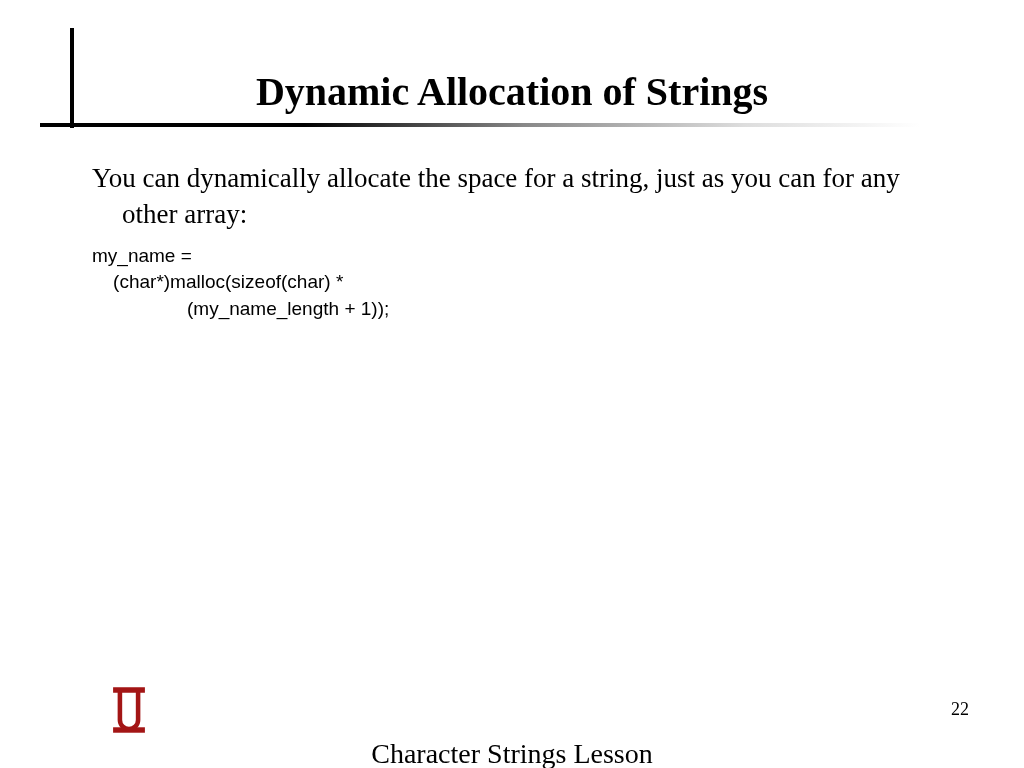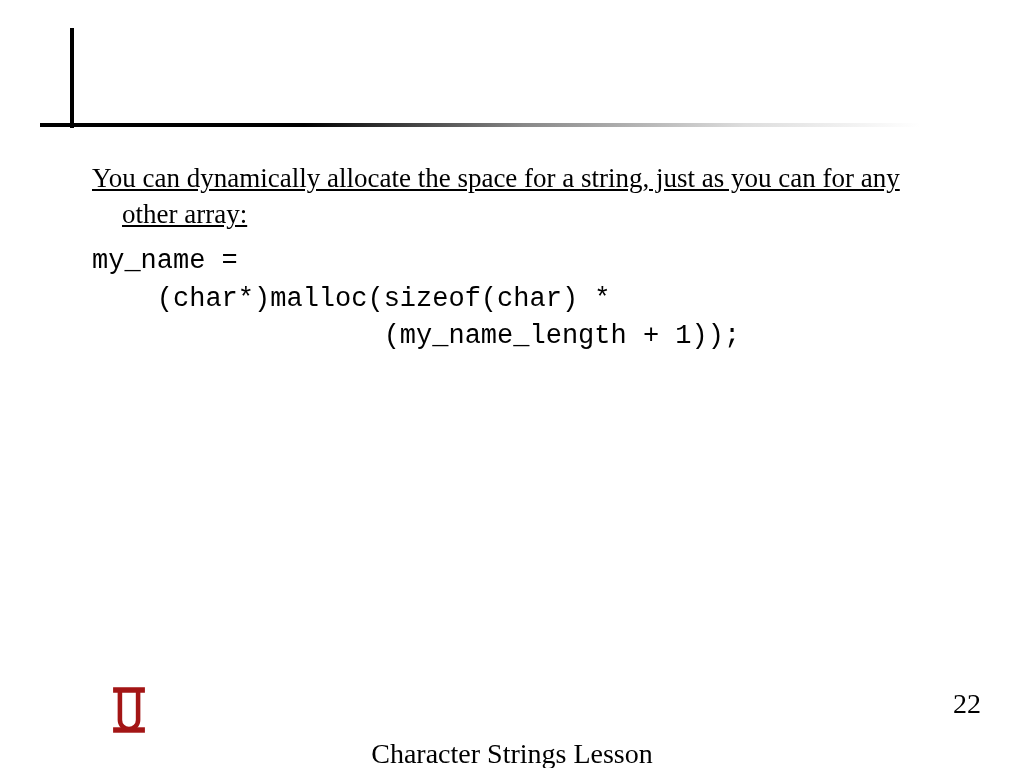--- a/index.html
+++ b/index.html
@@ -2,35 +2,36 @@
 <html><head>
 <meta charset="utf-8">
 <style>
   * { margin: 0; padding: 0; box-sizing: border-box; }
   html, body { width: 1024px; height: 768px; background: #fff; font-family: "Times New Roman", Times, serif; color: #000; }
   .slide { position: relative; width: 1024px; height: 768px; }
   .vline { position: absolute; left: 70px; top: 28px; width: 4px; height: 100px; background: #000; }
   .title { position: absolute; top: 68px; left: 0; width: 1024px; text-align: center; font-size: 40px; font-weight: bold; }
   .hline { position: absolute; left: 40px; top: 123px; height: 4px; width: 880px; background: linear-gradient(to right, #000 0%, #000 30%, #888 55%, #ddd 80%, #fff 100%); }
   .body { position: absolute; left: 92px; top: 160px; width: 840px; font-size: 27px; line-height: 1.35; }
-  .para { text-indent: -30px; padding-left: 30px; margin-bottom: 10px; text-decoration: underline; }
-  .code { font-family: Liberation Mono, monospace; font-size: 27px; white-space: pre; line-height: 1.4; }
+  .para { text-indent: -30px; padding-left: 30px; margin-bottom: 10px; }
+  .code { font-family: Liberation Sans, sans-serif; font-size: 19px; white-space: pre; line-height: 1.4; }
   .footer { position: absolute; bottom: 30px; left: 0; width: 1024px; }
   .logo { position: absolute; left: 105px; bottom: 3px; }
   .logo svg { width: 48px; height: 50px; display: block; }
   .footer-center { position: absolute; left: 0; width: 1024px; text-align: center; }
   .footer-title { font-size: 28px; }
   .footer-sub { font-size: 17px; }
-  .page-num { position: absolute; right: 43px; bottom: 18px; font-size: 28px; }
+  .page-num { position: absolute; right: 55px; bottom: 18px; font-size: 18px; }
 </style>
 </head>
 <body>
 
 <div class="slide">
   <div class="vline"></div>
+  <div class="title">Dynamic Allocation of Strings</div>
   <div class="hline"></div>
 
   <div class="body">
     <p class="para">You can dynamically allocate the space for a string, just as you can for any other array:</p>
     <div class="code">my_name =
     (char*)malloc(sizeof(char) *
                   (my_name_length + 1));</div>
   </div>
 
   <div class="footer">

